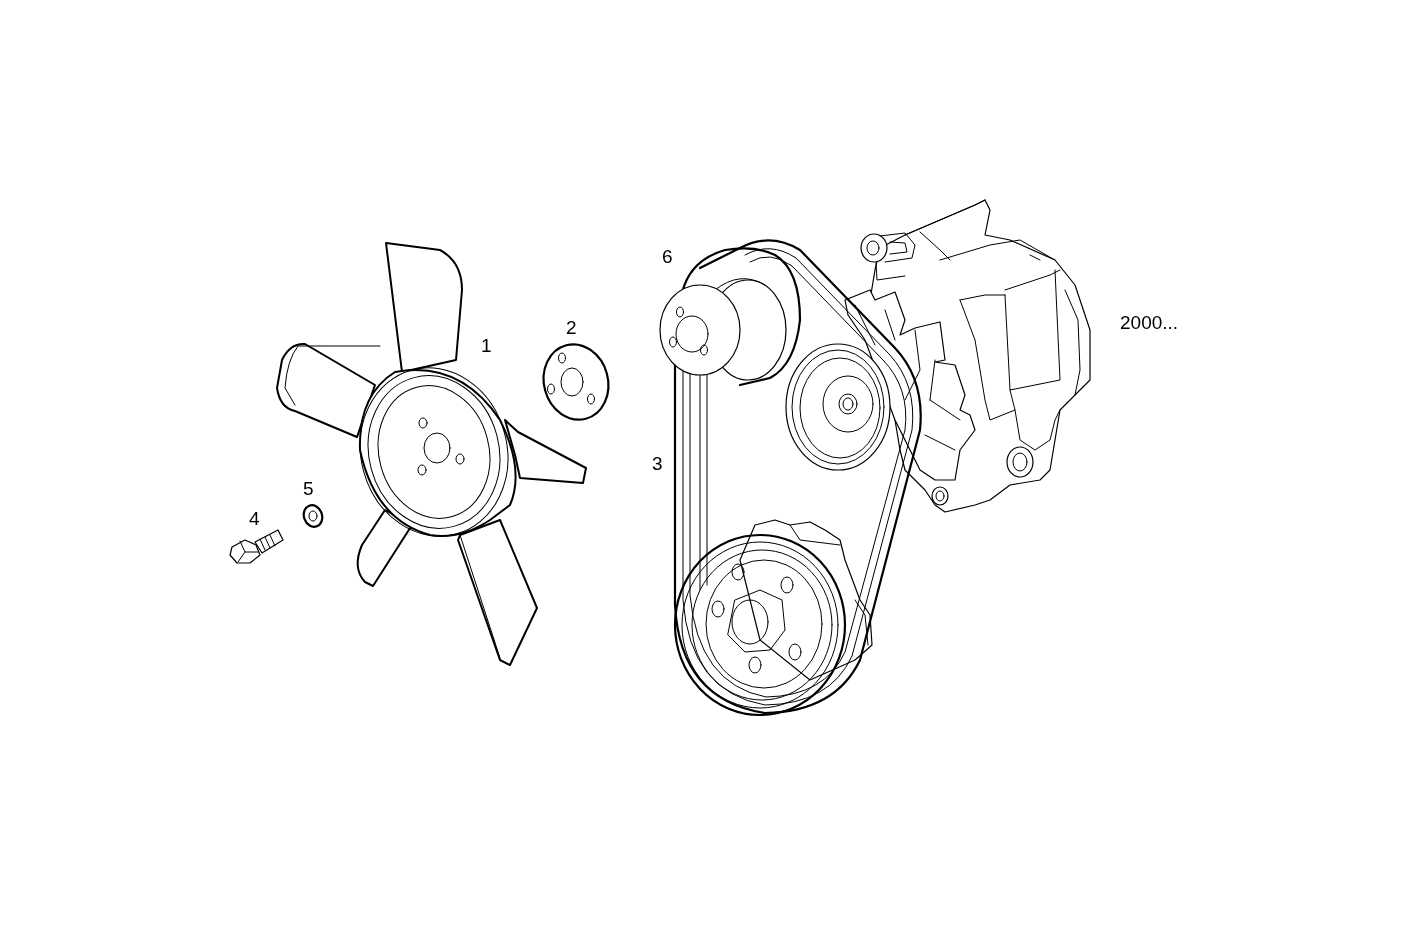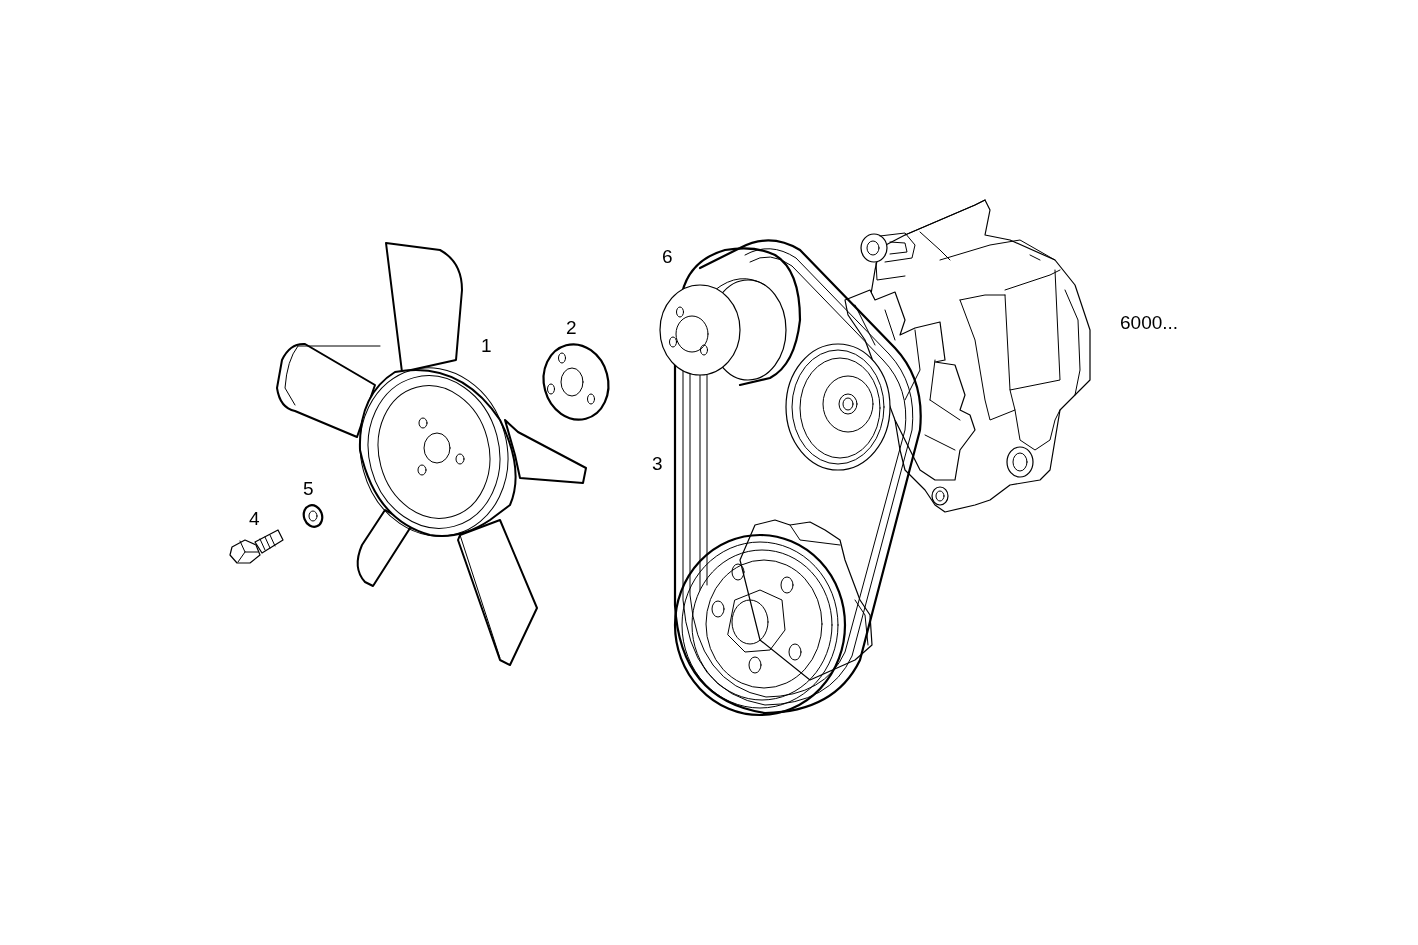--- a/index.html
+++ b/index.html
@@ -148,14 +148,14 @@
     </g>
   </svg>
 
   
   <span class="callout" style="left:481px; top:336px;">1</span>
   <span class="callout" style="left:566px; top:318px;">2</span>
   <span class="callout" style="left:652px; top:454px;">3</span>
   <span class="callout" style="left:249px; top:509px;">4</span>
   <span class="callout" style="left:303px; top:479px;">5</span>
   <span class="callout" style="left:662px; top:247px;">6</span>
-  <span class="callout" style="left:1120px; top:313px;">6000...</span>
+  <span class="callout" style="left:1120px; top:313px;">2000...</span>
 </div>
 
 </body></html>

